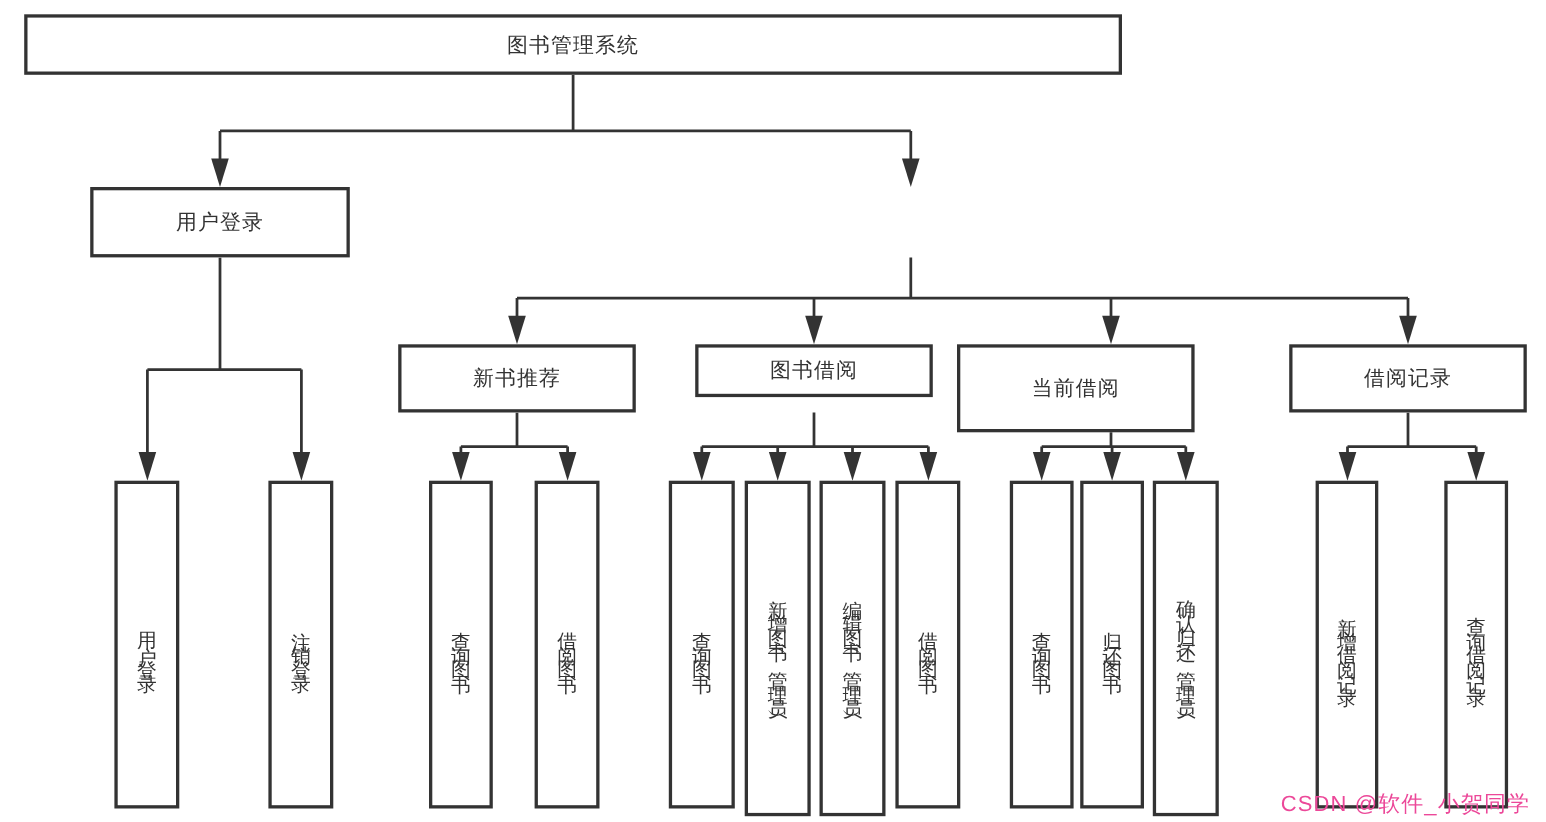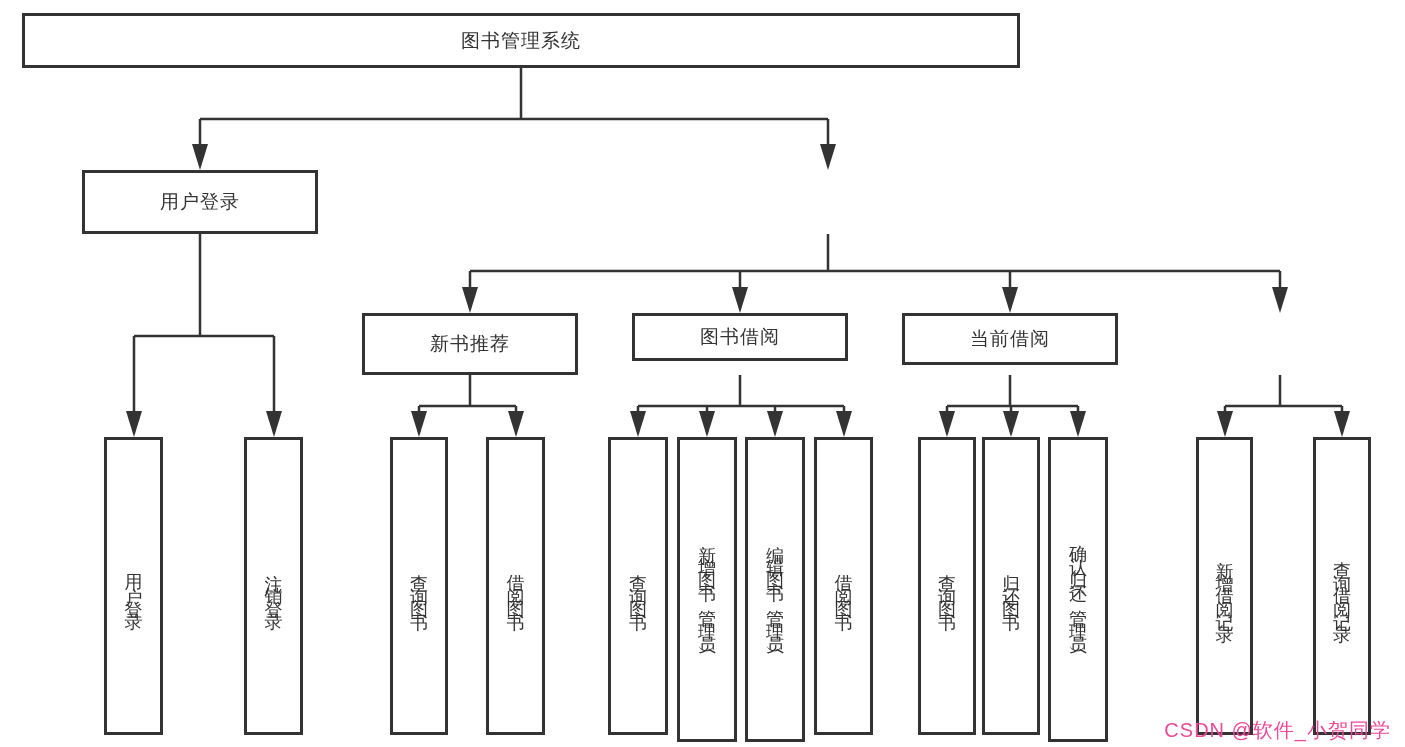--- a/index.html
+++ b/index.html
@@ -46,21 +46,21 @@
     letter-spacing: 1px;
     z-index: 3;
     white-space: nowrap;
   }
   
   #n-root   { left: 22px;  top: 13px;  width: 998px; height: 55px; }
   #n-login  { left: 82px;  top: 170px; width: 236px; height: 64px; }
   #n-mgmt   { left: 710px; top: 170px; width: 236px; height: 64px; }
   #n-newrec { left: 362px;  top: 313px; width: 216px; height: 62px; }
   #n-borrow { left: 632px;  top: 313px; width: 216px; height: 48px; }
-  #n-curr   { left: 902px;  top: 313px; width: 216px; height: 52px; justify-content: center; }
+  #n-curr   { left: 870px;  top: 313px; width: 216px; height: 80px; justify-content: center; }
   #n-record { left: 1172px; top: 313px; width: 216px; height: 62px; }
   #l-1  { left: 104px;  top: 437px; width: 59px; height: 298px; }
   #l-2  { left: 244px;  top: 437px; width: 59px; height: 298px; }
   #l-3  { left: 390px;  top: 437px; width: 58px; height: 298px; }
   #l-4  { left: 486px;  top: 437px; width: 59px; height: 298px; }
   #l-5  { left: 608px;  top: 437px; width: 60px; height: 298px; }
   #l-6  { left: 677px;  top: 437px; width: 60px; height: 305px; }
   #l-7  { left: 745px;  top: 437px; width: 60px; height: 305px; }
   #l-8  { left: 814px;  top: 437px; width: 59px; height: 298px; }
   #l-9  { left: 918px;  top: 437px; width: 58px; height: 298px; }
@@ -131,20 +131,23 @@
 
   <div id="n-newrec" class="node hbox">
     <span>新书推荐</span>
   </div>
   <div id="n-borrow" class="node hbox">
     <span>图书借阅</span>
   </div>
   <div id="n-curr" class="node hbox">
     <span>当前借阅</span>
   </div>
+  <div id="n-record" class="node hbox">
+    <span>借阅记录</span>
+  </div>
 
   <div id="l-1" class="node leaf">
     <span>用户登录</span>
   </div>
   <div id="l-2" class="node leaf">
     <span>注销登录</span>
   </div>
   <div id="l-3" class="node leaf">
     <span>查询图书</span>
   </div>

